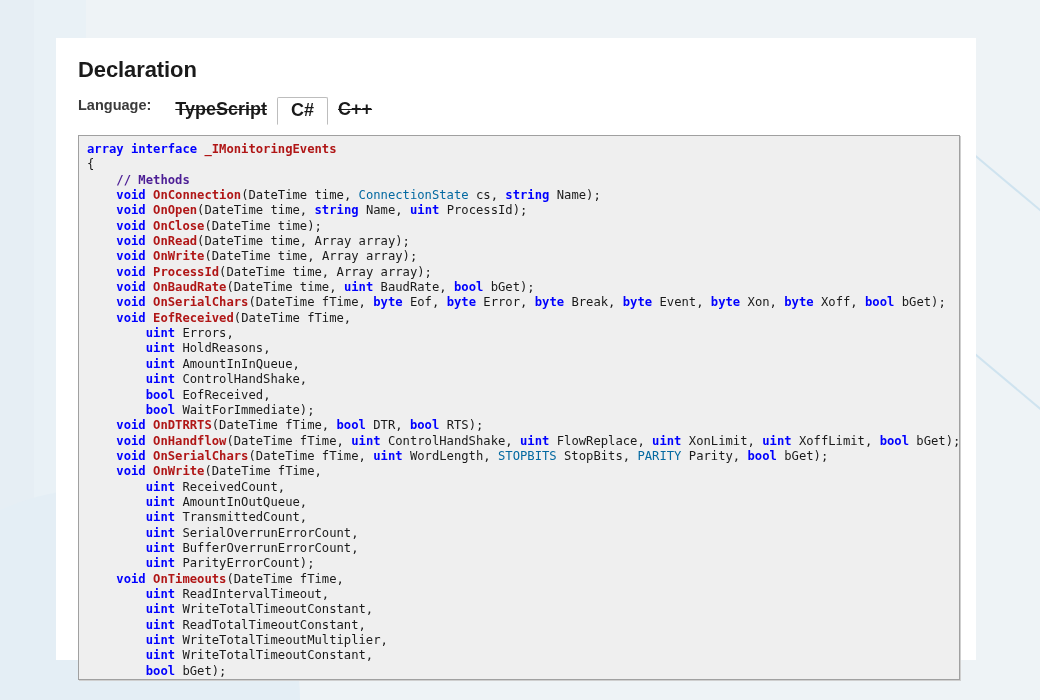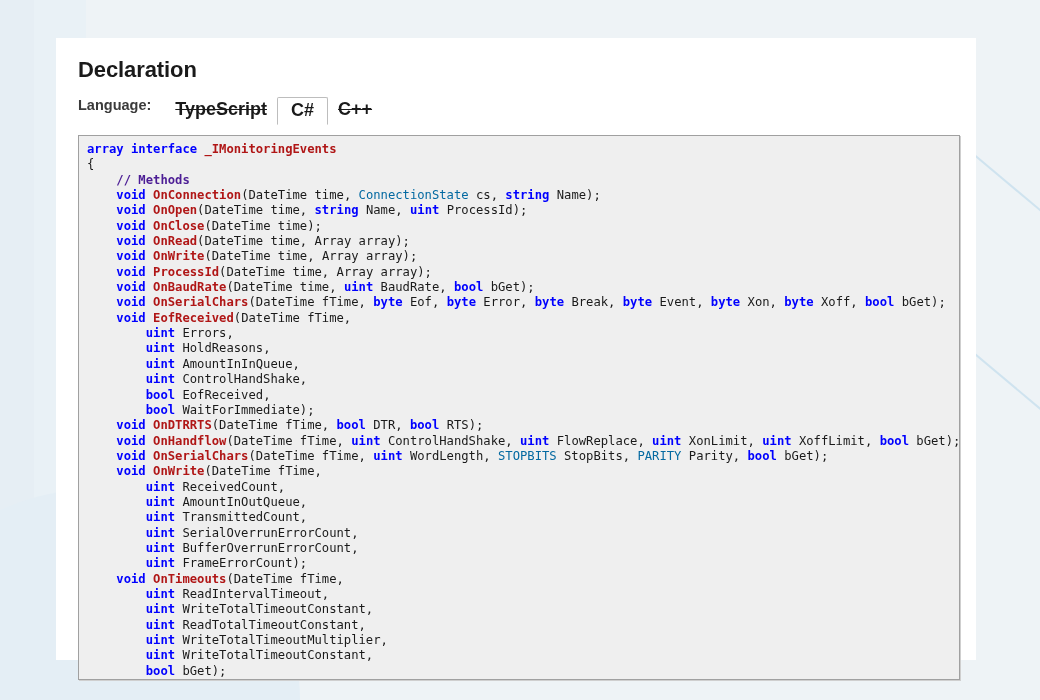--- a/index.html
+++ b/index.html
@@ -193,21 +193,21 @@
         <span class="k">bool</span> <span class="p">WaitForImmediate</span>);
     <span class="k">void</span> <span class="m">OnDTRRTS</span>(<span class="p">DateTime</span> <span class="p">fTime</span>, <span class="k">bool</span> <span class="p">DTR</span>, <span class="k">bool</span> <span class="p">RTS</span>);
     <span class="k">void</span> <span class="m">OnHandflow</span>(<span class="p">DateTime</span> <span class="p">fTime</span>, <span class="k">uint</span> <span class="p">ControlHandShake</span>, <span class="k">uint</span> <span class="p">FlowReplace</span>, <span class="k">uint</span> <span class="p">XonLimit</span>, <span class="k">uint</span> <span class="p">XoffLimit</span>, <span class="k">bool</span> <span class="p">bGet</span>);
     <span class="k">void</span> <span class="m">OnSerialChars</span>(<span class="p">DateTime</span> <span class="p">fTime</span>, <span class="k">uint</span> <span class="p">WordLength</span>, <span class="t">STOPBITS</span> <span class="p">StopBits</span>, <span class="t">PARITY</span> <span class="p">Parity</span>, <span class="k">bool</span> <span class="p">bGet</span>);
     <span class="k">void</span> <span class="m">OnWrite</span>(<span class="p">DateTime</span> <span class="p">fTime</span>,
         <span class="k">uint</span> <span class="p">ReceivedCount</span>,
         <span class="k">uint</span> <span class="p">AmountInOutQueue</span>,
         <span class="k">uint</span> <span class="p">TransmittedCount</span>,
         <span class="k">uint</span> <span class="p">SerialOverrunErrorCount</span>,
         <span class="k">uint</span> <span class="p">BufferOverrunErrorCount</span>,
-        <span class="k">uint</span> <span class="p">FrameErrorCount</span>);
+        <span class="k">uint</span> <span class="p">ParityErrorCount</span>);
     <span class="k">void</span> <span class="m">OnTimeouts</span>(<span class="p">DateTime</span> <span class="p">fTime</span>,
         <span class="k">uint</span> <span class="p">ReadIntervalTimeout</span>,
         <span class="k">uint</span> <span class="p">WriteTotalTimeoutConstant</span>,
         <span class="k">uint</span> <span class="p">ReadTotalTimeoutConstant</span>,
         <span class="k">uint</span> <span class="p">WriteTotalTimeoutMultiplier</span>,
         <span class="k">uint</span> <span class="p">WriteTotalTimeoutConstant</span>,
         <span class="k">bool</span> <span class="p">bGet</span>);</pre>
   </div>
 
 </div>

